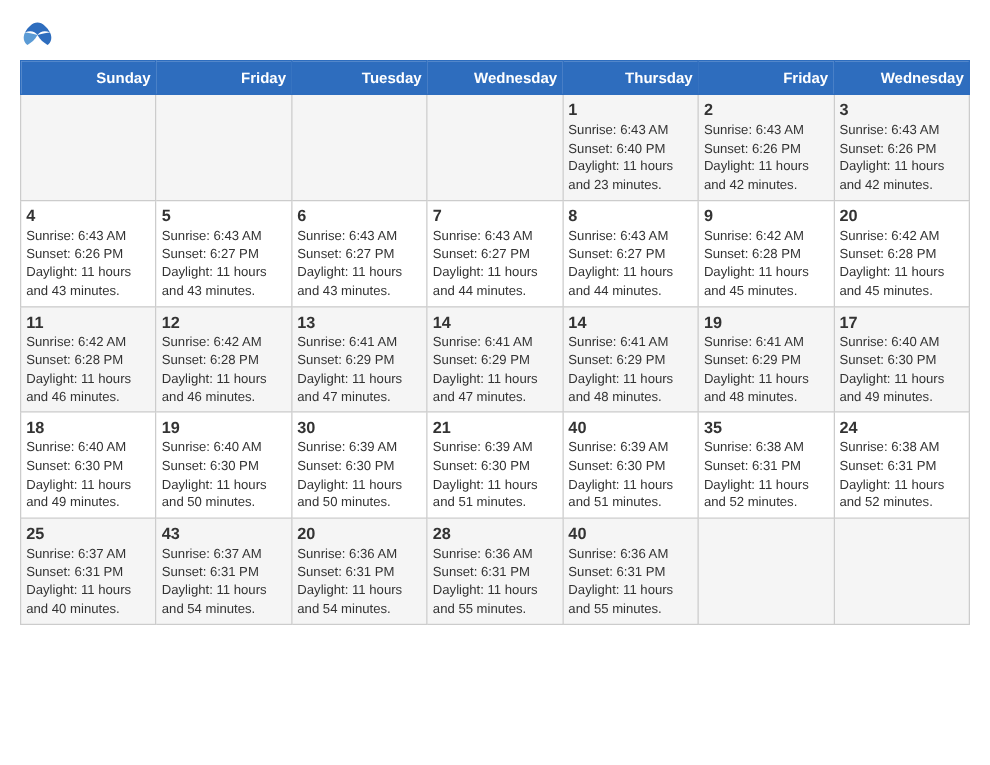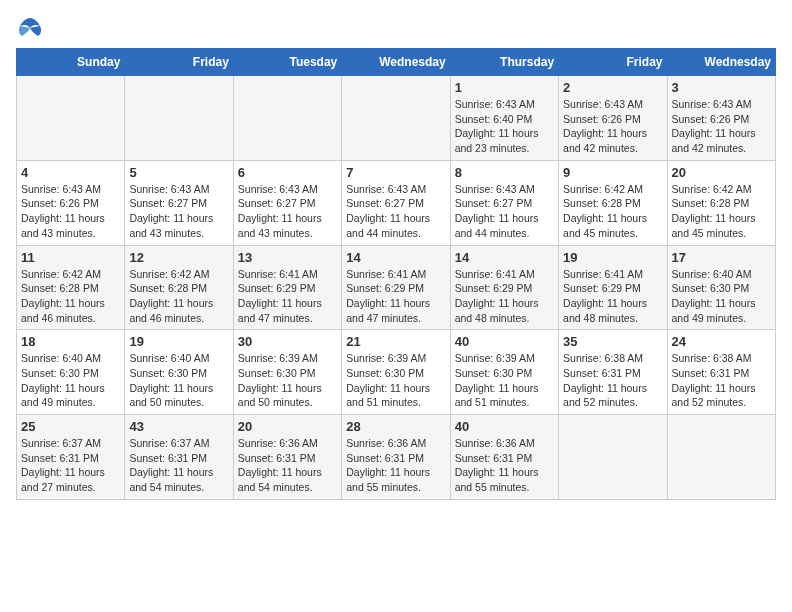--- a/index.html
+++ b/index.html
@@ -303,21 +303,21 @@
           <div class="day-info">Daylight: 11 hours</div>
           <div class="day-info">and 52 minutes.</div>
         </td>
       </tr>
       <tr>
         <td>
           <span class="day-num">25</span>
           <div class="day-info">Sunrise: 6:37 AM</div>
           <div class="day-info">Sunset: 6:31 PM</div>
           <div class="day-info">Daylight: 11 hours</div>
-          <div class="day-info">and 27 minutes.</div>
+          <div class="day-info">and 40 minutes.</div>
         </td>
         <td>
           <span class="day-num">43</span>
           <div class="day-info">Sunrise: 6:37 AM</div>
           <div class="day-info">Sunset: 6:31 PM</div>
           <div class="day-info">Daylight: 11 hours</div>
           <div class="day-info">and 54 minutes.</div>
         </td>
         <td>
           <span class="day-num">20</span>

